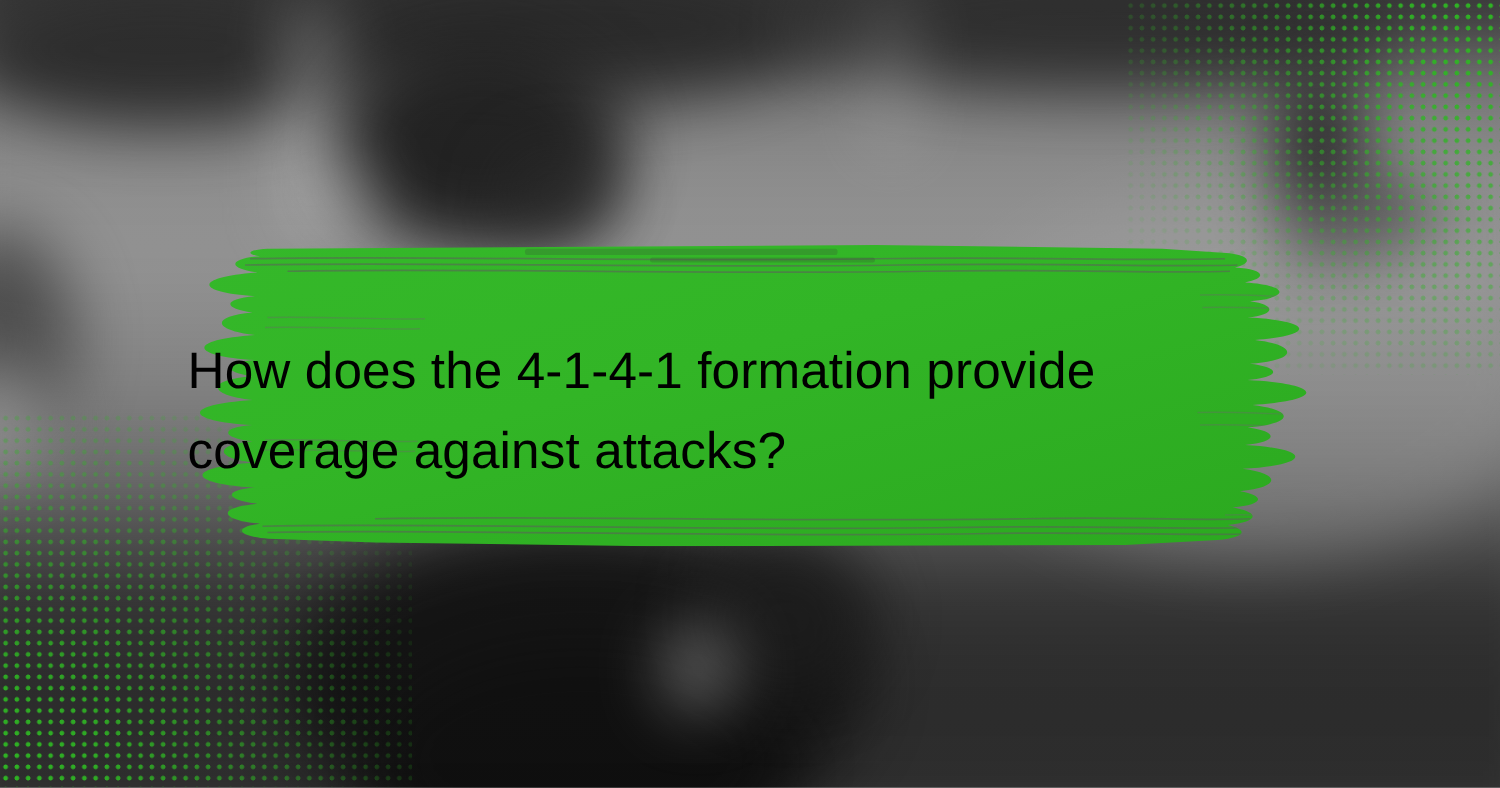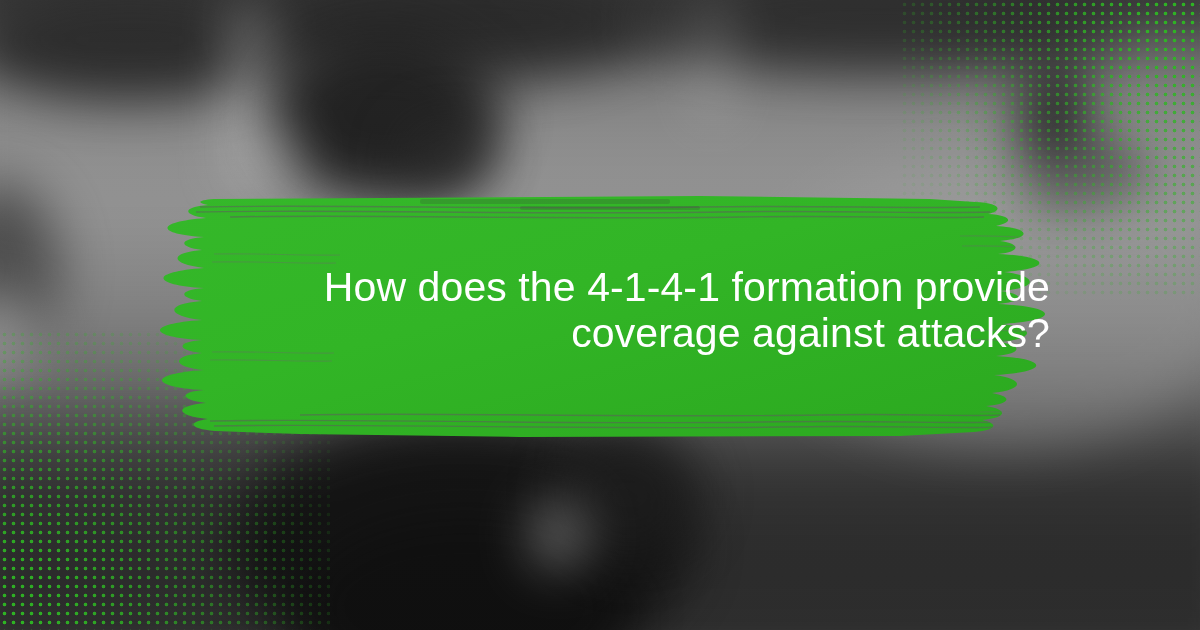--- a/index.html
+++ b/index.html
@@ -94,24 +94,24 @@
   }
   .brush-svg { display: block; width: 1200px; height: 630px; }
 
   
   .headline {
     position: absolute;
     z-index: 6;
     left: 150px;
     top: 264px;
     width: 900px;
-    text-align: right;
-    color: #ffffff;
+    text-align: left;
+    color: #000000;
     font-size: 41px;
-    line-height: 46px;
+    line-height: 64px;
     font-weight: 400;
     letter-spacing: .1px;
     white-space: pre-line;
   }
 </style>
 </head>
 <body>
 
 <div class="canvas">
 

